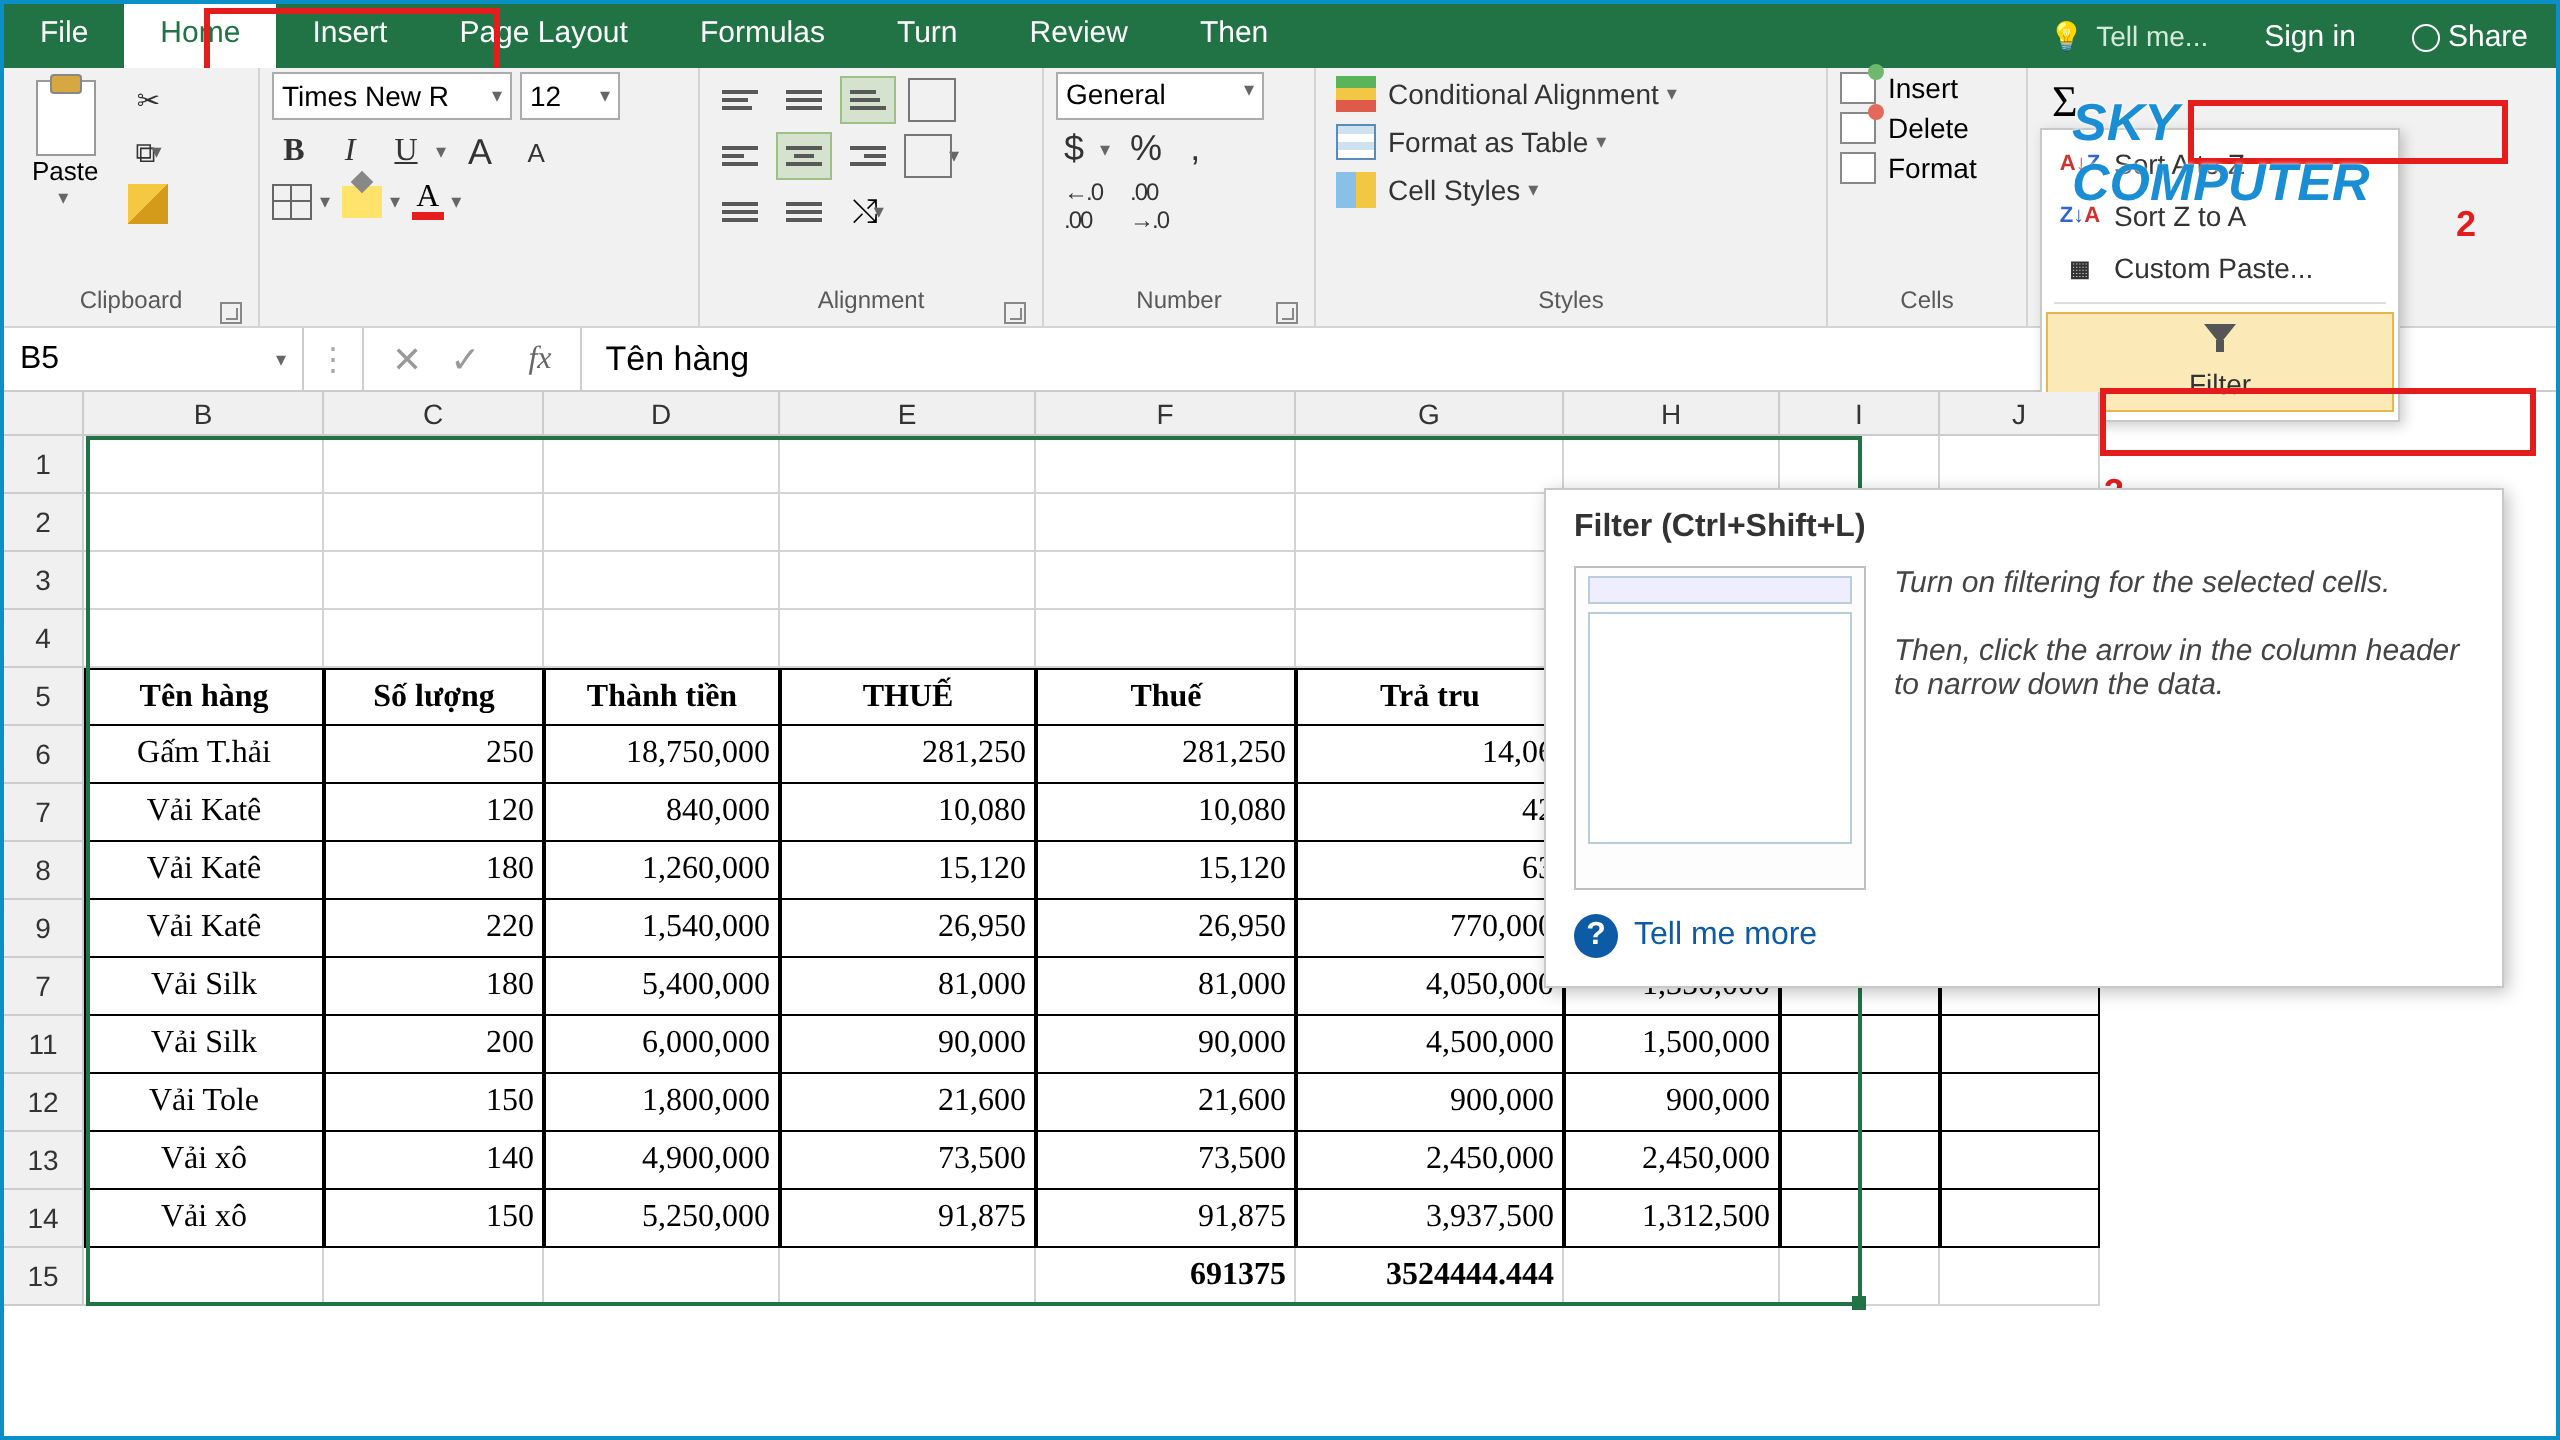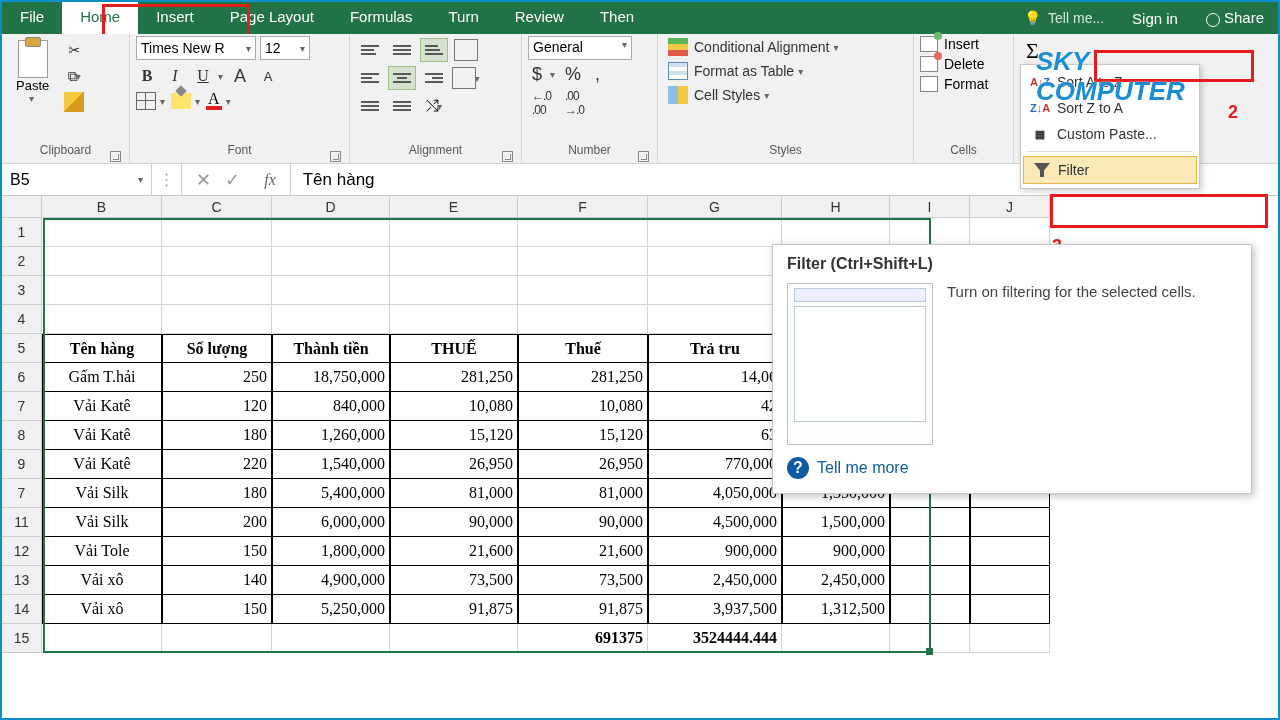--- a/index.html
+++ b/index.html
@@ -83,21 +83,21 @@
   .cell-item{display:flex;align-items:center;gap:6px;}
   .ins-ico,.del-ico,.fmt-ico{width:18px;height:16px;border:1px solid #888;display:inline-block;position:relative;background:#fff;}
   .ins-ico::after{content:"";position:absolute;top:-5px;right:-5px;width:8px;height:8px;background:#6fb96f;border-radius:50%;}
   .del-ico::after{content:"";position:absolute;top:-5px;right:-5px;width:8px;height:8px;background:#e36a5a;border-radius:50%;}
 
   
   .edit-body{position:relative;width:180px;}
   .sum-ico{font-size:22px;font-family:serif;position:absolute;top:2px;left:6px;}
   .dropdown-menu{position:absolute;top:28px;left:0;width:180px;background:#fff;border:1px solid #c8c8c8;box-shadow:2px 2px 6px rgba(0,0,0,.2);font-size:14px;color:#333;padding:4px 0;}
   .menu-item{display:flex;align-items:center;gap:8px;padding:5px 10px;}
-  .menu-item.sel{background:#fce9b8;border:1px solid #e8b64a;margin:0 2px;}
+  .menu-item.sel{background:#fce9b8;border:1px solid #e8b64a;margin:0 2px;flex-direction:column;}
   .sort-ico{width:18px;height:16px;display:flex;align-items:center;justify-content:center;font-size:11px;font-weight:600;}
   .funnel{width:16px;height:14px;display:inline-block;position:relative;}
   .funnel::before{content:"";position:absolute;top:0;left:0;border-top:10px solid #555;border-left:8px solid transparent;border-right:8px solid transparent;}
   .funnel::after{content:"";position:absolute;top:8px;left:6px;width:4px;height:6px;background:#555;}
 
   
   .fx-bar{height:32px;display:flex;border-bottom:1px solid #ccc;}
   .name-box{width:150px;border-right:1px solid #ccc;display:flex;align-items:center;padding:0 8px;font-size:16px;justify-content:space-between;}
   .fx-ctrls{display:flex;align-items:center;gap:14px;padding:0 14px;border-right:1px solid #ccc;color:#999;font-size:18px;}
   .fx-label{font-style:italic;font-family:serif;color:#666;font-size:16px;margin-left:10px;}
@@ -211,21 +211,20 @@
       </div>
       <div class="font-row3">
         <span class="border-btn"></span>
           <span class="dd">▾</span>
         <span class="fill-btn"></span>
           <span class="dd">▾</span>
         <span class="fontcolor-btn">A</span>
           <span class="dd">▾</span>
       </div>
     </div>
-    <div class="label"><span>Font</span><span class="launcher"></span></div>
   </div>
 
   <div class="rgroup" style="width:172px;">
     <div class="body align-body">
       <div class="arow">
         <div class="abtn">
             <div class="bars">
               <span></span>
               <span style="width:70%"></span>
               <span style="width:85%"></span>
@@ -609,21 +608,22 @@
   <div class="sel-range" style="top:22px;left:41px;width:888px;height:435px;"></div>
 </div>
 
 <div class="tooltip">
   <h4>Filter (Ctrl+Shift+L)</h4>
   <div class="tt-body">
     <div class="tt-img">
       <div class="minibar"></div>
         <div class="drop"></div>
     </div>
-    <div style="flex:1;">
+    <div style="flex:1;font-style:italic;">
       <p>Turn on filtering for the selected cells.</p><br>
+      <p>Then, click the arrow in the column header to narrow down the data.</p>
     </div>
   </div>
   <div class="tt-link">
       <span class="help-ico">?</span>
       <span>Tell me more</span>
     </div>
 </div>
 
 </body></html>

